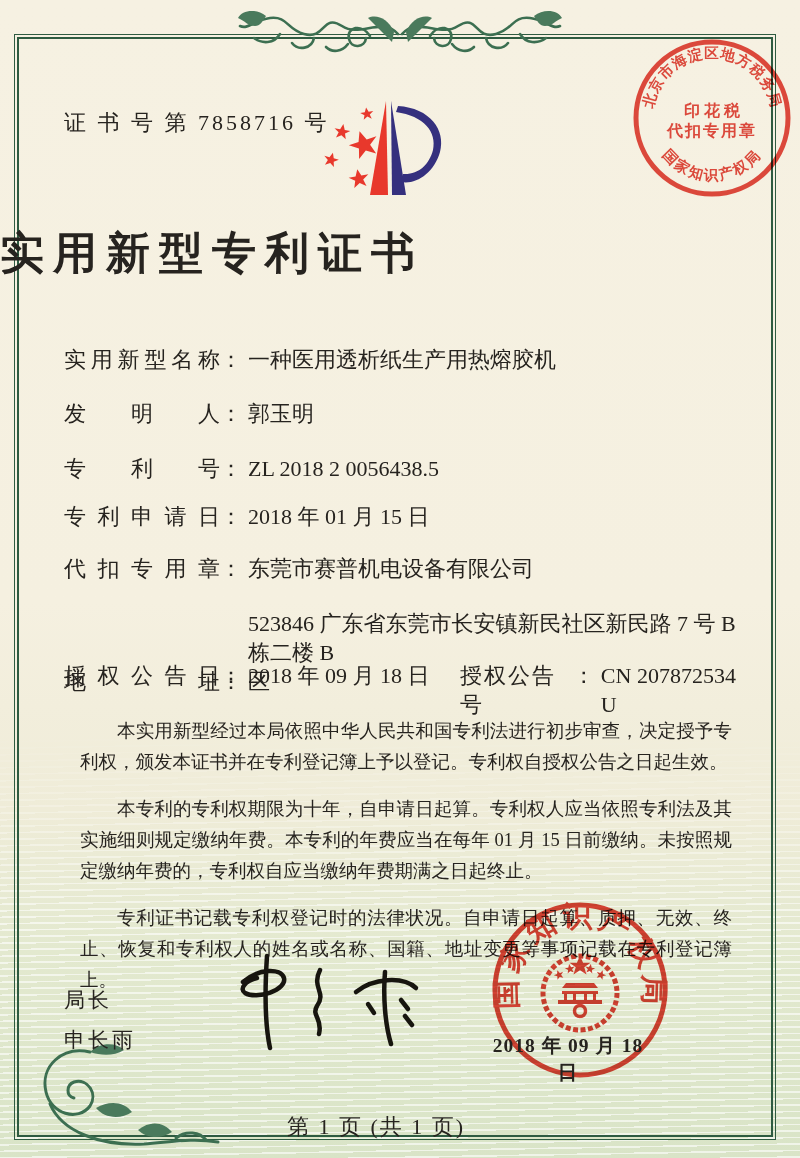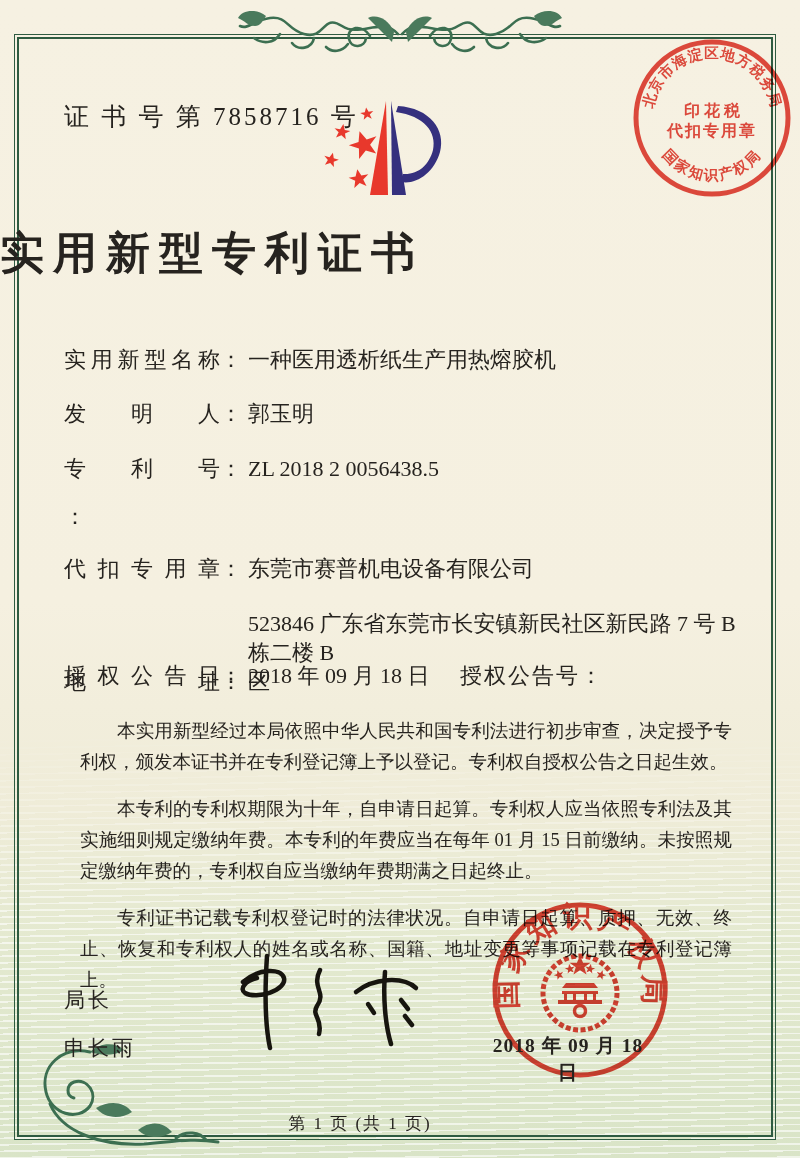--- a/index.html
+++ b/index.html
@@ -6,38 +6,38 @@
   .page{position:relative;width:800px;height:1158px;margin:0 auto;overflow:hidden;
     font-family:"Liberation Serif","DejaVu Serif",serif;color:#26231f;
     background:linear-gradient(180deg,#f6f1e2 0%,#f5f0e0 52%,#efecd8 70%,#e3e9cf 82%,#d9e4c7 100%);}
   .waves{position:absolute;left:0;right:0;bottom:0;height:430px;pointer-events:none;
     background:repeating-linear-gradient(179deg,rgba(255,255,255,.6) 0 1.6px,rgba(255,255,255,0) 1.6px 6.5px);
     -webkit-mask-image:linear-gradient(180deg,transparent 0,#000 45%);
     mask-image:linear-gradient(180deg,transparent 0,#000 45%);}
   .frame{position:absolute;left:14px;top:34px;right:24px;bottom:18px;border:1px solid #2e5b41;}
   .frame::before{content:"";position:absolute;inset:2px;border:2px solid #2e5b41;}
   .abs{position:absolute;}
-  .cert-no{left:64px;top:100px;font-size:25px;letter-spacing:3px;}
+  .cert-no{left:64px;top:108px;font-size:22px;letter-spacing:3px;}
   .logo{left:318px;top:98px;width:135px;height:100px;}
   .title{left:0;right:0;top:224px;font-size:44px;font-weight:bold;letter-spacing:9px;}
   .field-row{left:64px;width:684px;font-size:22px;line-height:29px;display:flex;align-items:flex-end;}
   .f-label{display:inline-block;width:156px;text-align:justify;text-align-last:justify;flex:none;}
   .f-colon{flex:none;margin-right:6px;}
   .f-value{flex:1;white-space:pre-line;}
   .grant-group{position:absolute;left:396px;top:0;display:flex;}
   .g-label{letter-spacing:2px;}
   .paras{left:64px;top:700px;width:684px;font-size:18.5px;line-height:31px;text-align:justify;}
   .paras p{margin:16px;text-indent:2em;}
   .officer{left:64px;top:986px;font-size:21px;letter-spacing:3px;}
-  .officer div{margin-bottom:20px;}
+  .officer div{margin-bottom:12px;}
   .sig{left:215px;top:948px;width:215px;height:105px;}
   .tax-stamp{left:630px;top:36px;width:164px;height:164px;mix-blend-mode:multiply;opacity:.94;}
   .issue-seal{left:488px;top:898px;width:184px;height:184px;mix-blend-mode:multiply;opacity:.95;}
   .seal-date{left:480px;top:1032px;width:176px;text-align:center;font-size:19.5px;letter-spacing:1px;font-weight:bold;z-index:5;}
-  .footer{left:0;width:720px;top:1112px;text-align:center;font-size:17px;letter-spacing:2px;}
+  .footer{left:16px;width:720px;top:1112px;text-align:center;font-size:22px;letter-spacing:2px;}
   .orn-top{left:238px;top:4px;width:324px;height:64px;}
   .orn-corner{left:26px;top:1042px;width:200px;height:116px;}
   svg text{font-family:"Liberation Serif","DejaVu Serif",serif;}
 </style>
 </head>
 <body>
 
 <div class="page">
 
   <div class="waves"></div>
@@ -116,40 +116,43 @@
     <span class="f-label">发明人</span>
       <span class="f-colon">：</span>
       <span class="f-value">郭玉明</span>
   </div>
   <div class="abs field-row" style="top:454px">
     <span class="f-label">专利号</span>
       <span class="f-colon">：</span>
       <span class="f-value">ZL 2018 2 0056438.5</span>
   </div>
   <div class="abs field-row" style="top:502px">
-      <span class="f-colon">：</span>
+    <span class="f-label">专利申请日</span>
+      <span class="f-colon">：</span>
+      <span class="f-value">2018 年 01 月 15 日</span>
   </div>
   <div class="abs field-row" style="top:554px">
     <span class="f-label">代扣专用章</span>
       <span class="f-colon">：</span>
       <span class="f-value">东莞市赛普机电设备有限公司</span>
   </div>
   <div class="abs field-row" style="top:609px">
     <span class="f-label">地址</span>
       <span class="f-colon">：</span>
       <span class="f-value">523846 广东省东莞市长安镇新民社区新民路 7 号 B 栋二楼 B
 区</span>
   </div>
   <div class="abs field-row" style="top:661px">
     <span class="f-label">授权公告日</span>
       <span class="f-colon">：</span>
     <span class="f-value">2018 年 09 月 18 日</span>
     <span class="grant-group">
       <span class="g-label">授权公告号</span>
         <span class="f-colon">：</span>
+        <span>CN 207872534 U</span>
     </span>
   </div>
 
   <div class="abs paras">
     <p>本实用新型经过本局依照中华人民共和国专利法进行初步审查，决定授予专利权，颁发本证书并在专利登记簿上予以登记。专利权自授权公告之日起生效。</p>
     <p>本专利的专利权期限为十年，自申请日起算。专利权人应当依照专利法及其实施细则规定缴纳年费。本专利的年费应当在每年 01 月 15 日前缴纳。未按照规定缴纳年费的，专利权自应当缴纳年费期满之日起终止。</p>
     <p>专利证书记载专利权登记时的法律状况。自申请日起算、质押、无效、终止、恢复和专利权人的姓名或名称、国籍、地址变更等事项记载在专利登记簿上。</p>
   </div>
 
   <div class="abs officer">

